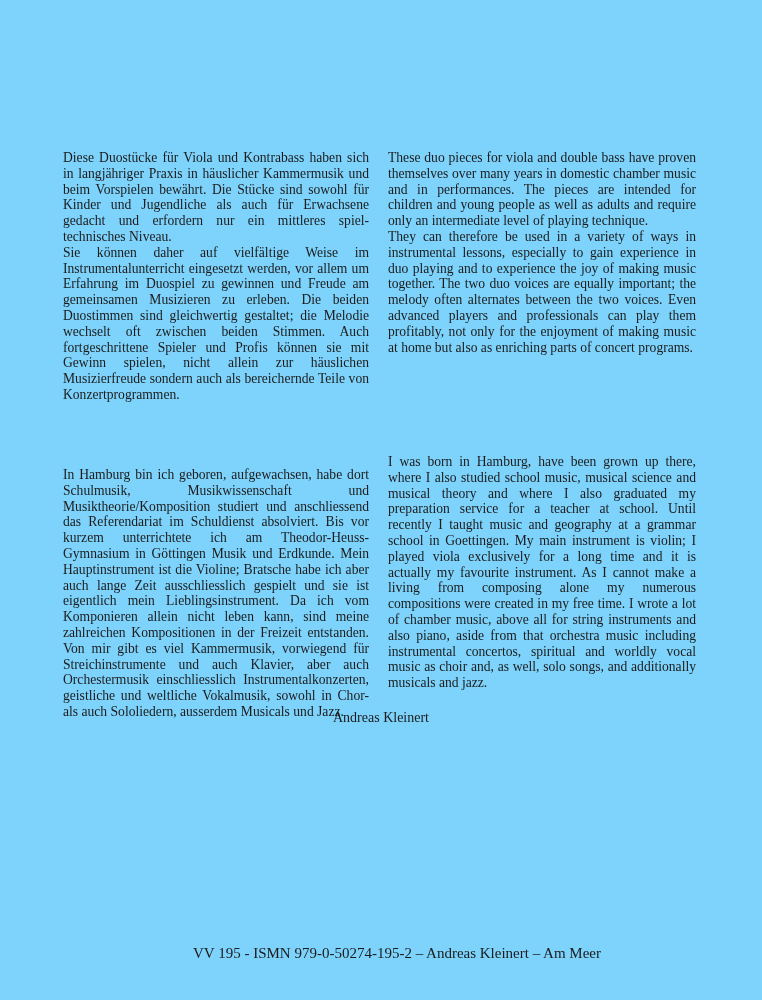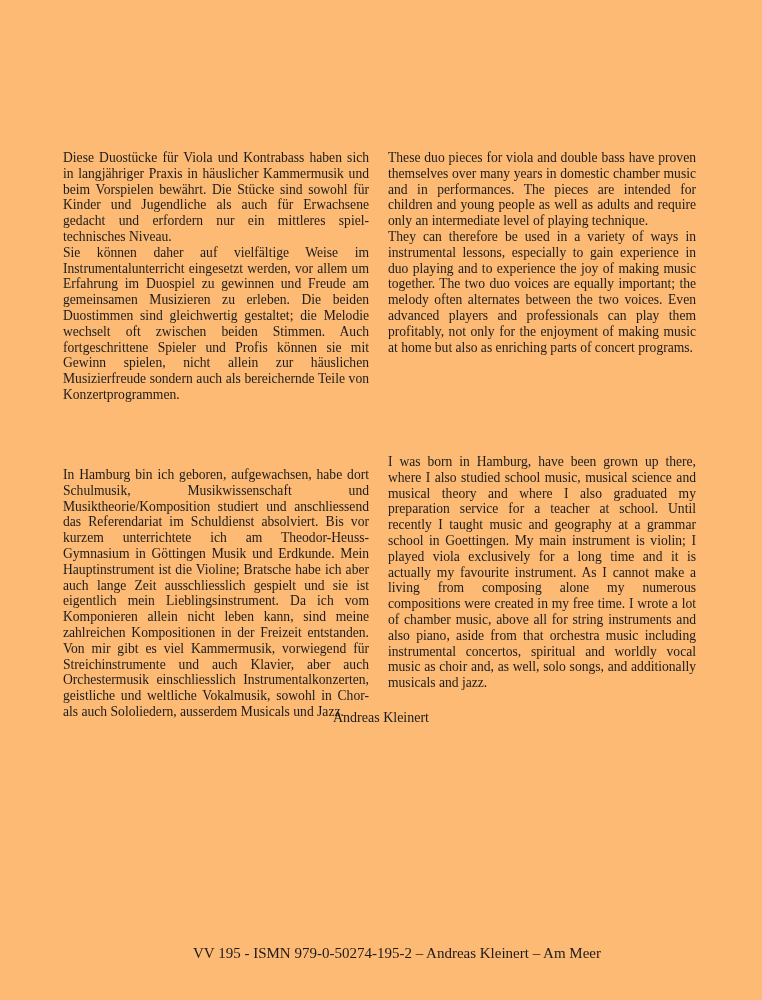--- a/index.html
+++ b/index.html
@@ -5,21 +5,21 @@
   html, body {
     margin: 0;
     padding: 0;
     background: #e8e8e8;
   }
   .page {
     position: relative;
     width: 762px;
     height: 1000px;
     margin: 0 auto;
-    background: #fdba74;
+    background: #7dd3fc;
     color: #1b1b1b;
     font-family: "Liberation Serif", serif;
     overflow: hidden;
   }
   .col {
     position: absolute;
     font-size: 13.6px;
     line-height: 15.8px;
   }
   .col p {

